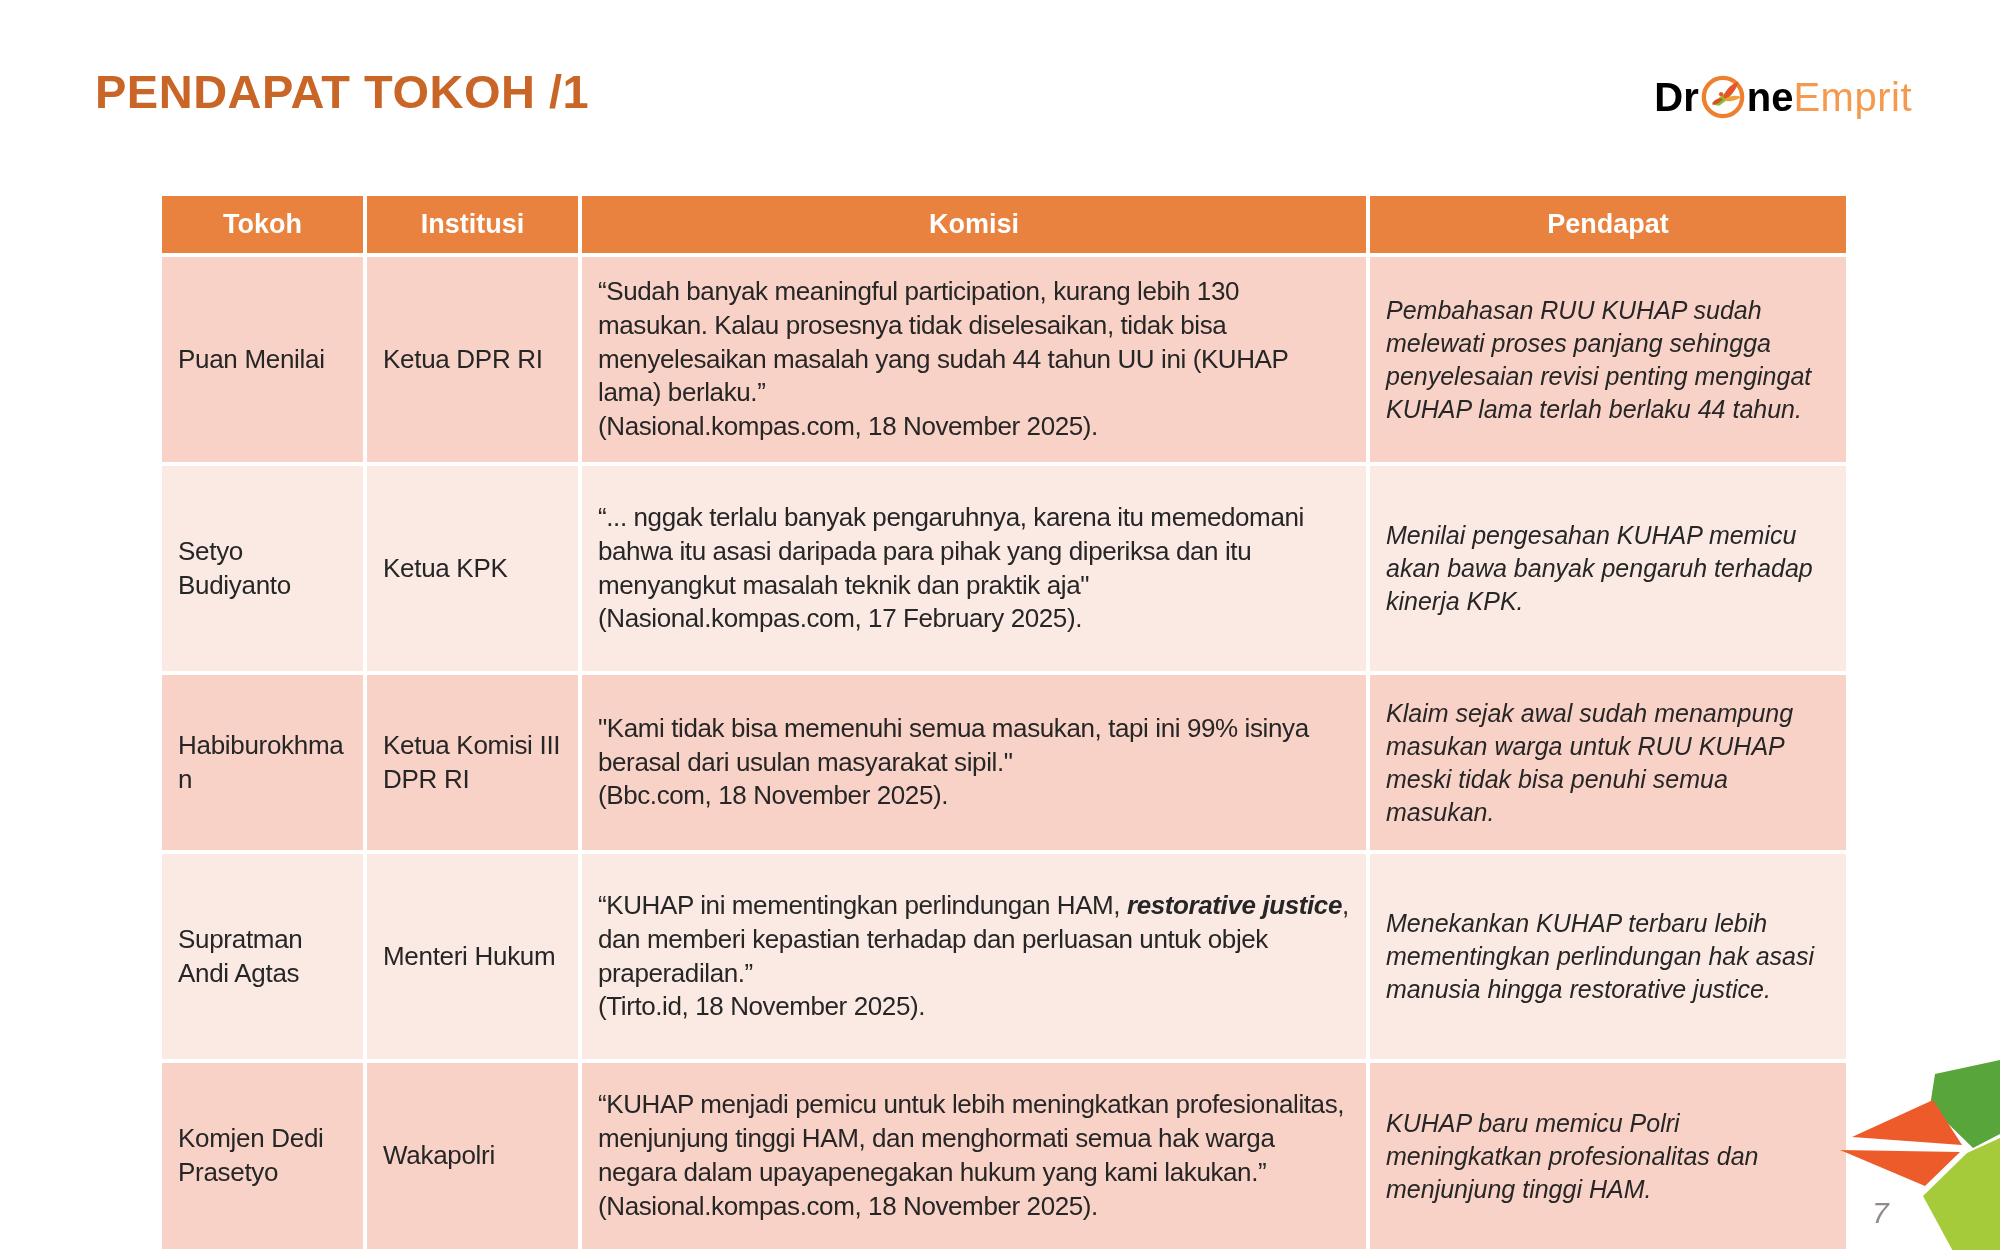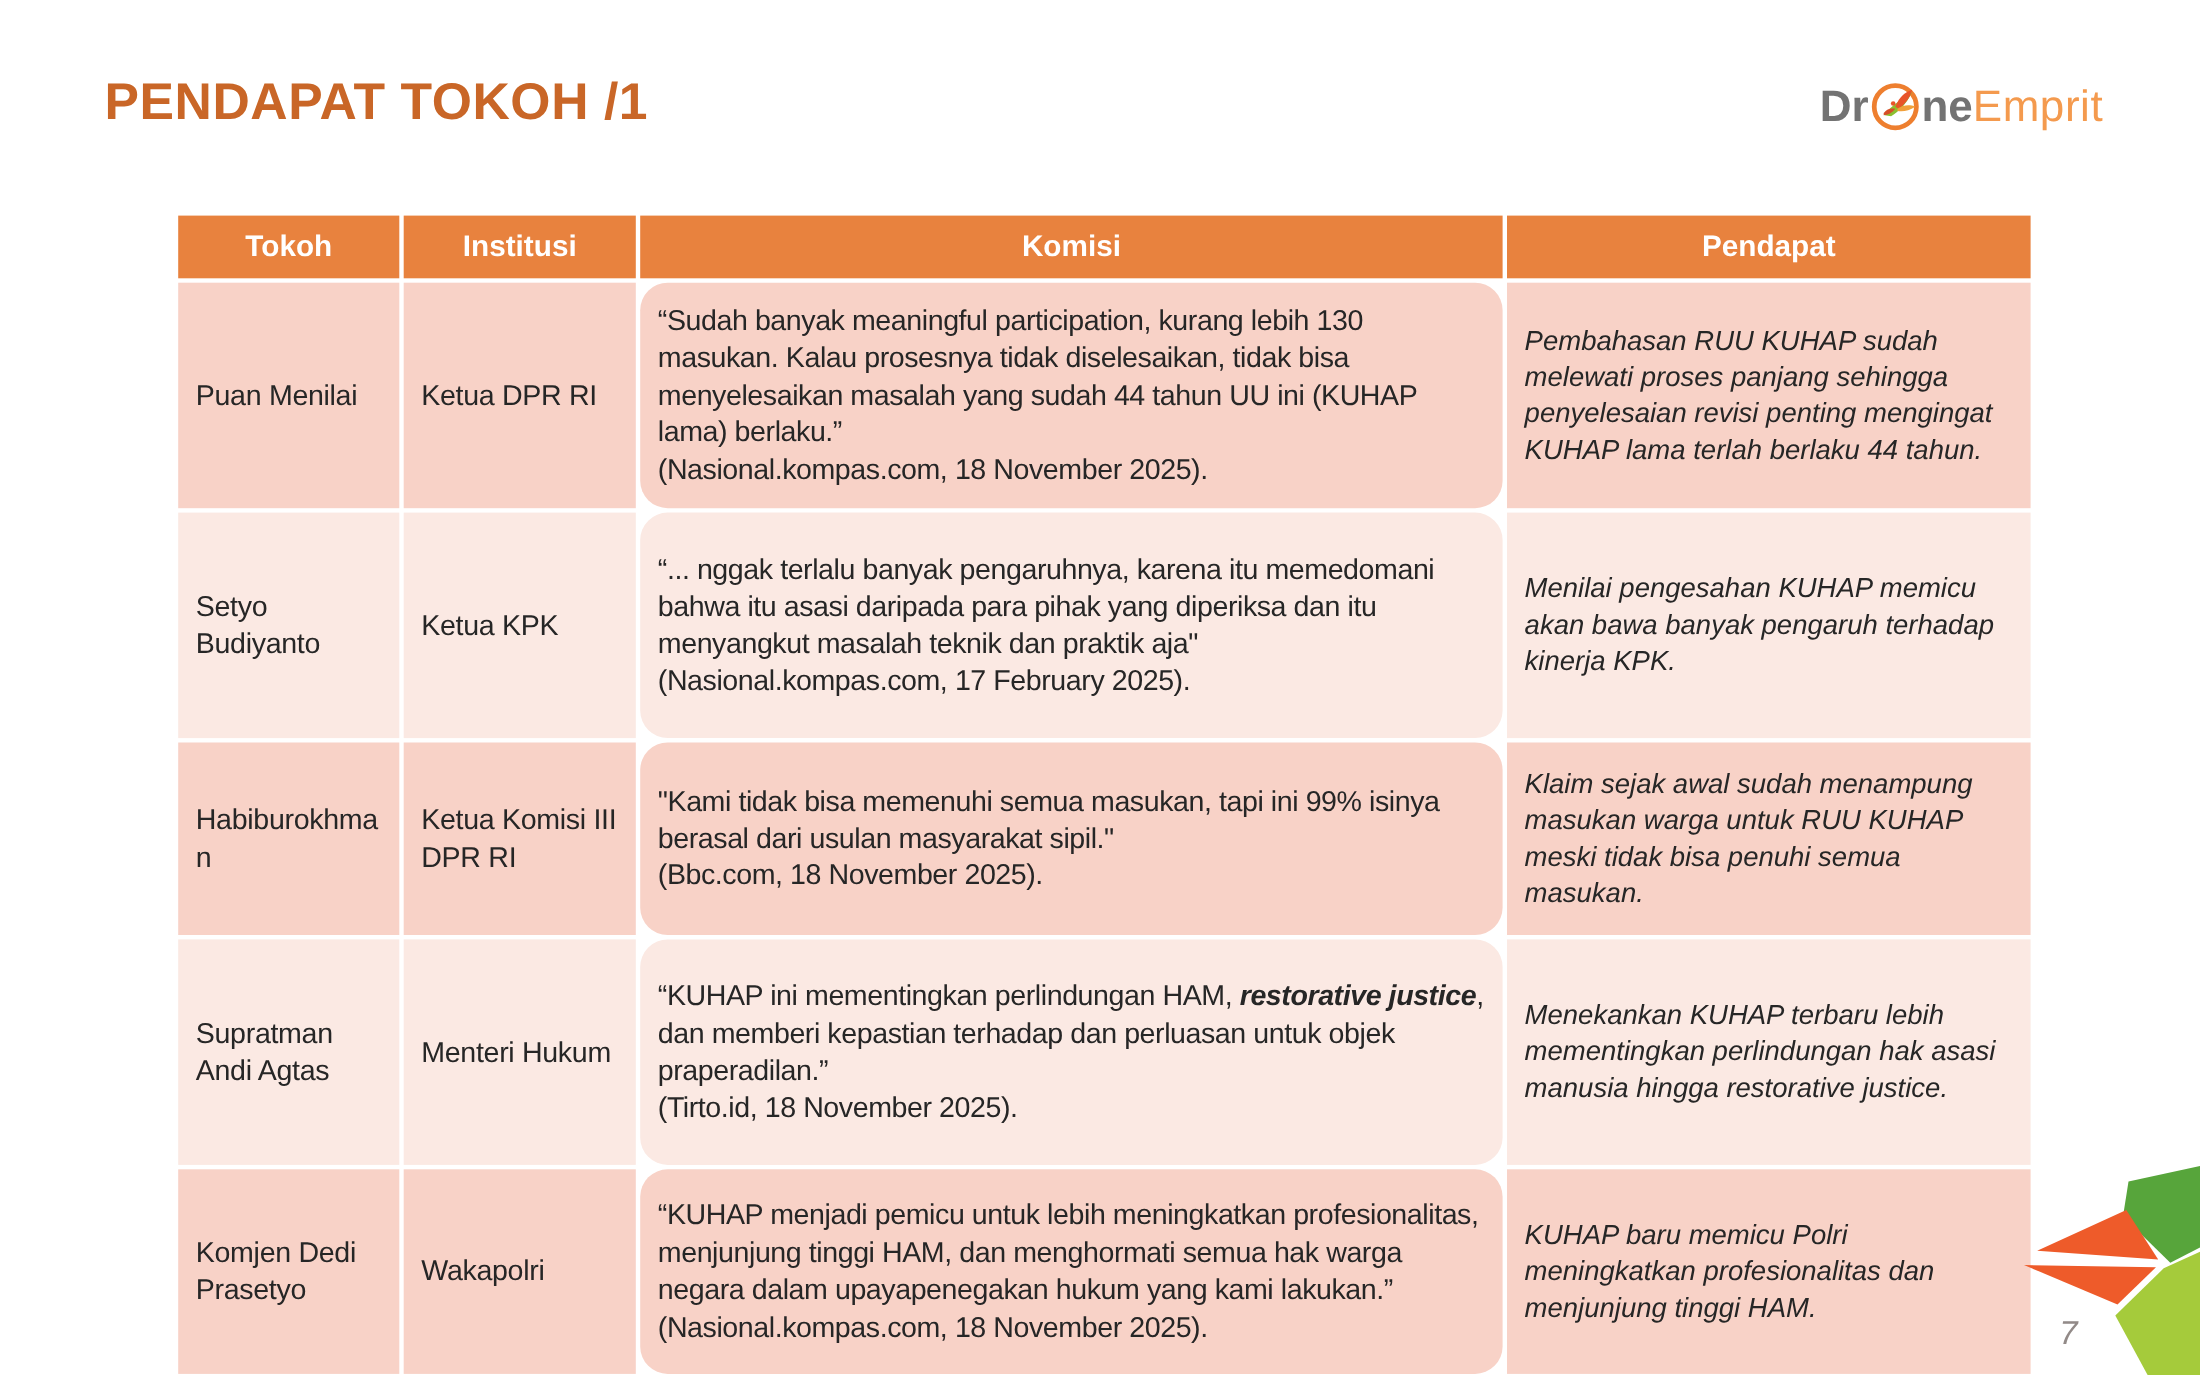--- a/index.html
+++ b/index.html
@@ -23,21 +23,21 @@
   }
   .logo{
     position:absolute;
     right:88px;top:58px;
     display:flex;
     align-items:center;
     line-height:1;
     white-space:nowrap;
   }
   .logo .logo-bold{
-    font-size:40px;font-weight:700;color:#737373;
+    font-size:40px;font-weight:700;color:#000000;
   }
   .logo .logo-light{
     font-size:40px;font-weight:400;color:#f49a4e;letter-spacing:0.5px;
   }
   .logo-mark{width:46px;height:46px;margin:0 1px;display:block;}
   table.opinion-table{
     position:absolute;
     left:158px;top:176px;
     border-collapse:separate;
     border-spacing:4px;
@@ -66,21 +66,20 @@
     font-size:26px;
     line-height:1.3;
   }
   td.cell-tokoh, td.cell-institusi{
     overflow-wrap:anywhere;
     letter-spacing:-0.3px;
   }
   td.cell-kutipan{
     letter-spacing:-0.4px;
     white-space:pre-line;
-    border-radius:25px;
   }
   td.cell-pendapat{
     font-size:25px;
     line-height:1.32;
     white-space:pre-line;
     font-style:italic;
   }
   .kutipan-italic{font-style:italic;font-weight:bold;}
   .page-number{
     position:absolute;

